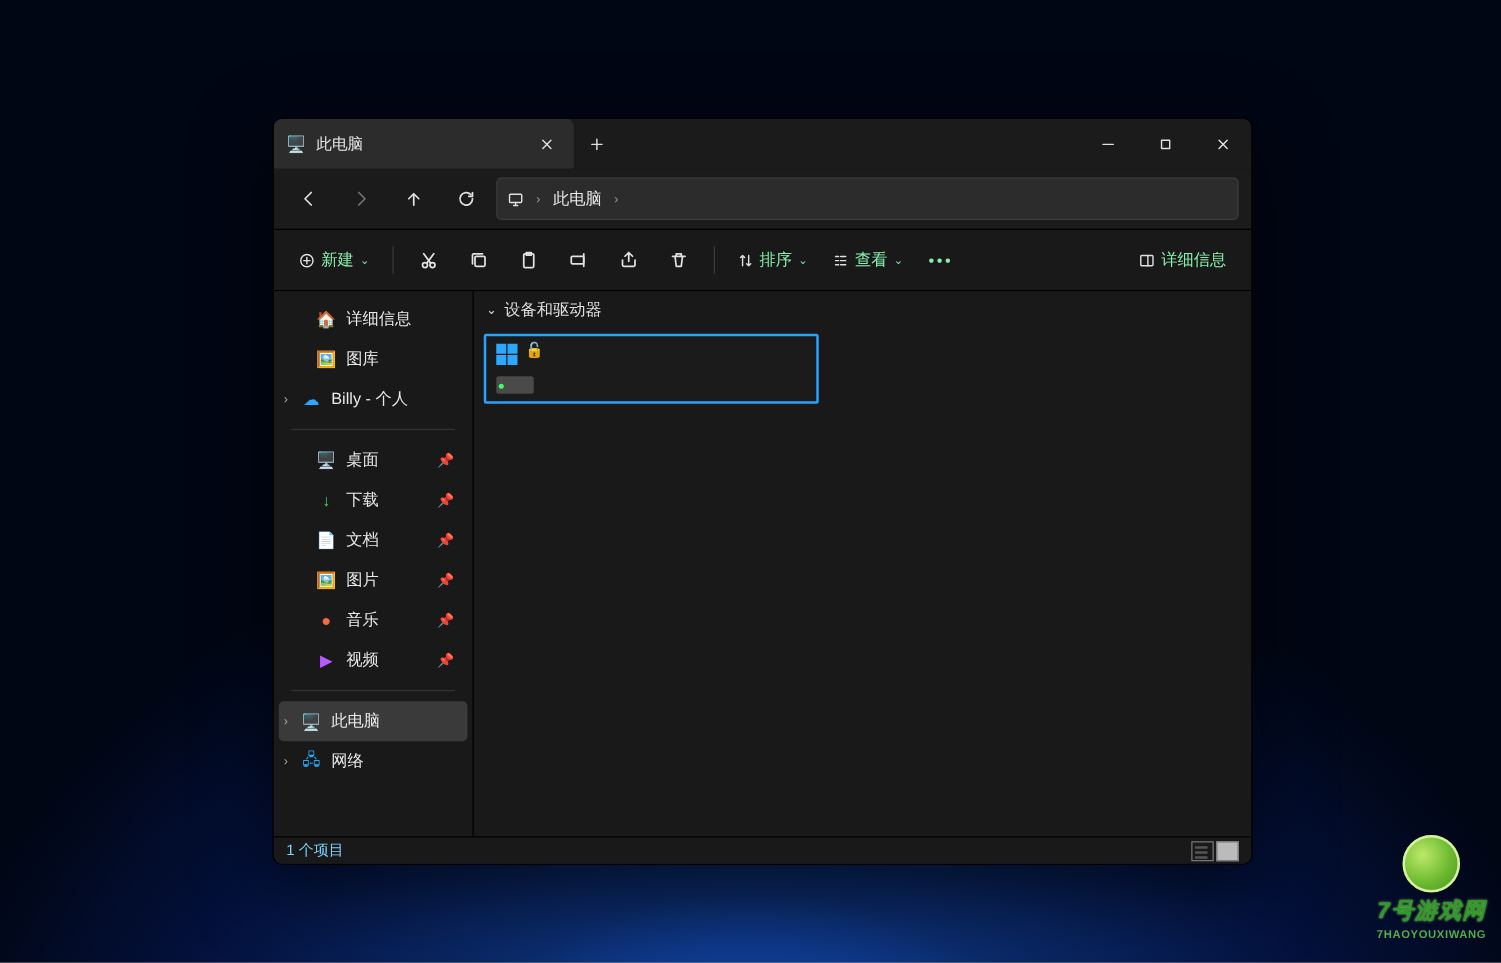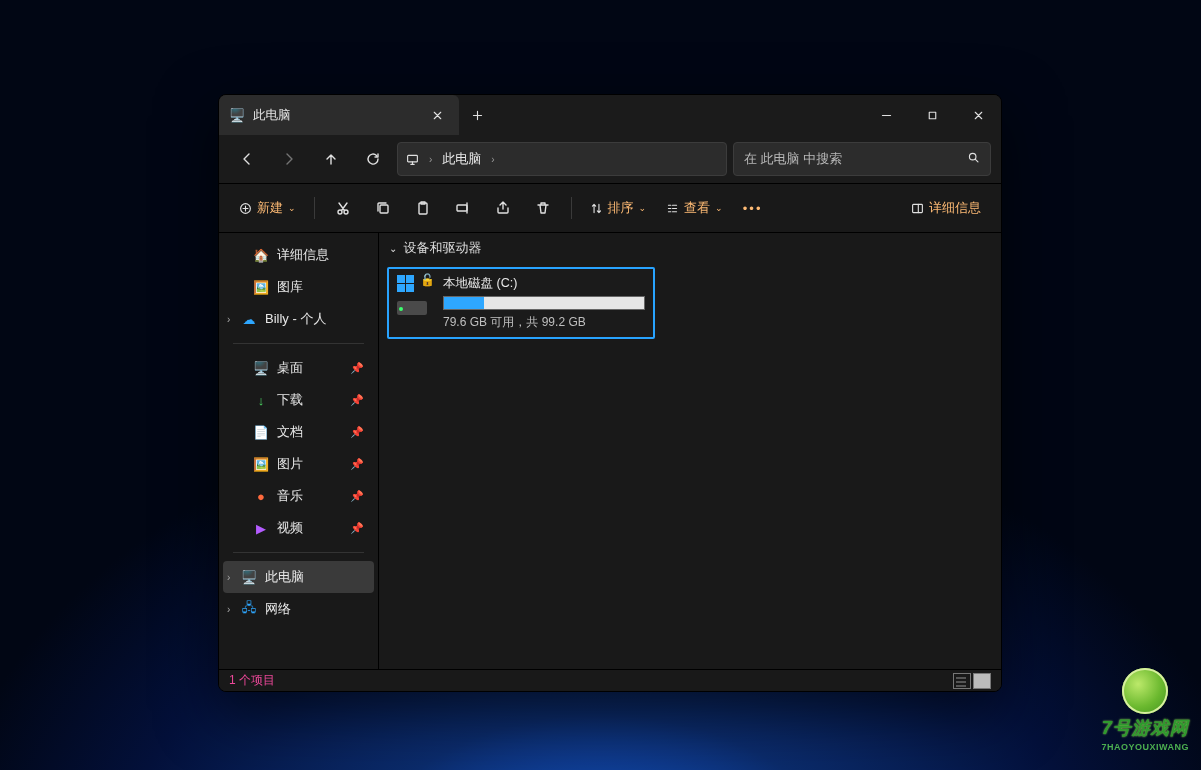--- a/index.html
+++ b/index.html
@@ -23,21 +23,21 @@
   .win-controls div{width:46px;display:flex;align-items:center;justify-content:center;}
   
   .navbar{height:48px;display:flex;align-items:center;gap:6px;padding:0 10px;background:#1b1b1b;}
   .icon-btn{width:36px;height:36px;display:flex;align-items:center;justify-content:center;border-radius:4px;color:#ccc;}
   .addr{flex:1 1 auto;background:#2c2c2c;border:1px solid #3c3c3c;border-radius:4px;height:34px;display:flex;align-items:center;padding:0 8px;gap:10px;font-size:13px;}
   .addr .chev{color:#999;font-size:10px;}
   .search{flex:0 0 258px;background:#2c2c2c;border:1px solid #3c3c3c;border-radius:4px;height:34px;display:flex;align-items:center;padding:0 10px;font-size:13px;color:#b8b8b8;}
   .search .mag{margin-left:auto;}
   
   .toolbar{height:50px;border-top:1px solid #000;border-bottom:1px solid #000;background:#191919;display:flex;align-items:center;padding:0 12px;gap:4px;font-size:13px;}
-  .tb-btn{height:34px;padding:0 8px;display:flex;align-items:center;gap:5px;border-radius:4px;color:#fdba74;}
+  .tb-btn{height:34px;padding:0 8px;display:flex;align-items:center;gap:5px;border-radius:4px;color:#86efac;}
   .tb-btn.icon-only{width:36px;justify-content:center;padding:0;}
   .tb-sep{width:1px;height:22px;background:#3a3a3a;margin:0 6px;}
   .tb-right{margin-left:auto;display:flex;align-items:center;gap:8px;}
   
   .body{flex:1;display:flex;min-height:0;background:#191919;}
   .sidebar{width:160px;border-right:1px solid #000;overflow-y:auto;padding:6px 0;}
   .side-item{height:32px;display:flex;align-items:center;gap:8px;padding:0 10px 0 30px;font-size:13px;border-radius:4px;margin:0 4px;position:relative;}
   .side-item.expandable{padding-left:18px;}
   .side-item .expand{position:absolute;left:4px;font-size:10px;color:#aaa;}
   .side-item .pin{margin-left:auto;color:#888;font-size:11px;}
@@ -52,21 +52,21 @@
   .drive-icn .winlogo div{background:#2ea7ff;}
   .drive-icn .lock{position:absolute;right:-2px;top:-2px;font-size:12px;color:#ddd;}
   .drive-icn .disk{position:absolute;left:0;bottom:0;width:30px;height:14px;background:#4a4a4a;border-radius:2px;}
   .drive-icn .led{position:absolute;left:2px;bottom:4px;width:4px;height:4px;background:#3cff6e;border-radius:50%;}
   .drive-info{flex:1;font-size:12.5px;}
   .drive-name{margin-bottom:4px;}
   .drive-bar{width:100%;height:14px;background:#e6e6e6;border:1px solid #666;position:relative;margin-bottom:4px;}
   .drive-bar .fill{position:absolute;left:0;top:0;bottom:0;background:#2ea7ff;}
   .drive-sub{color:#bfbfbf;font-size:12px;}
   
-  .status{height:22px;border-top:1px solid #000;display:flex;align-items:center;padding:0 10px;font-size:12px;color:#ec4899;background:#191919;}
+  .status{height:22px;border-top:1px solid #000;display:flex;align-items:center;padding:0 10px;font-size:12px;color:#7dd3fc;background:#191919;}
   .status .view-toggles{margin-left:auto;display:flex;gap:2px;}
   .status .view-toggles span{width:18px;height:16px;border:1px solid #777;display:inline-block;}
   
   .wm{position:absolute;right:12px;bottom:18px;text-align:center;color:#2e9a2e;font-weight:800;display:flex;flex-direction:column;align-items:center;gap:2px;}
   .wm .globe{width:46px;height:46px;border-radius:50%;background:radial-gradient(circle at 35% 35%, #bce96a, #6ab82e 55%, #3f8f1f);box-shadow:0 0 0 2px #d7ef9e inset;}
   .wm .t{font-size:18px;font-style:italic;letter-spacing:1px;text-shadow:0 0 2px #9fe05a;}
   .wm .s{font-size:9px;color:#4caf50;letter-spacing:.5px;}
   
   .svg{width:16px;height:16px;stroke:#e0e0e0;fill:none;stroke-width:1.4;stroke-linecap:round;stroke-linejoin:round;}
   .svg.sm{width:13px;height:13px;}
@@ -133,27 +133,20 @@
         </svg>
       </div>
     <div class="addr">
       <svg class="svg sm" viewBox="0 0 16 16">
           <rect x="2" y="3" width="12" height="8" rx="1"></rect>
           <path d="M6 14h4M8 11v3"></path>
         </svg>
       <span class="chev">›</span>
       <span>此电脑</span>
       <span class="chev">›</span>
-    </div>
-    <div class="search">
-      <span>在 此电脑 中搜索</span>
-      <span class="mag"><svg class="svg sm" viewBox="0 0 16 16">
-            <circle cx="7" cy="7" r="4"></circle>
-            <path d="M10 10l3.5 3.5"></path>
-          </svg></span>
     </div>
   </div>
 
   <div class="toolbar">
     <div class="tb-btn">
       <svg class="svg sm" viewBox="0 0 16 16">
           <circle cx="8" cy="8" r="6"></circle>
           <path d="M8 5v6M5 8h6"></path>
         </svg>
       <span>新建</span>
@@ -296,27 +289,20 @@
           <div class="winlogo">
               <div></div>
               <div></div>
               <div></div>
               <div></div>
             </div>
           <span class="lock">🔓</span>
           <div class="disk"></div>
           <div class="led"></div>
         </div>
-        <div class="drive-info">
-          <div class="drive-name">本地磁盘 (C:)</div>
-          <div class="drive-bar">
-            <div class="fill" style="width:20%"></div>
-          </div>
-          <div class="drive-sub">79.6 GB 可用，共 99.2 GB</div>
-        </div>
       </div>
     </div>
   </div>
 
   <div class="status">
     <span>1 个项目</span>
     <div class="view-toggles">
       <span style="background:linear-gradient(#555,#555) 2px 3px/10px 2px no-repeat,linear-gradient(#555,#555) 2px 7px/10px 2px no-repeat,linear-gradient(#555,#555) 2px 11px/10px 2px no-repeat;"></span>
       <span style="background:#bbb;"></span>
     </div>

